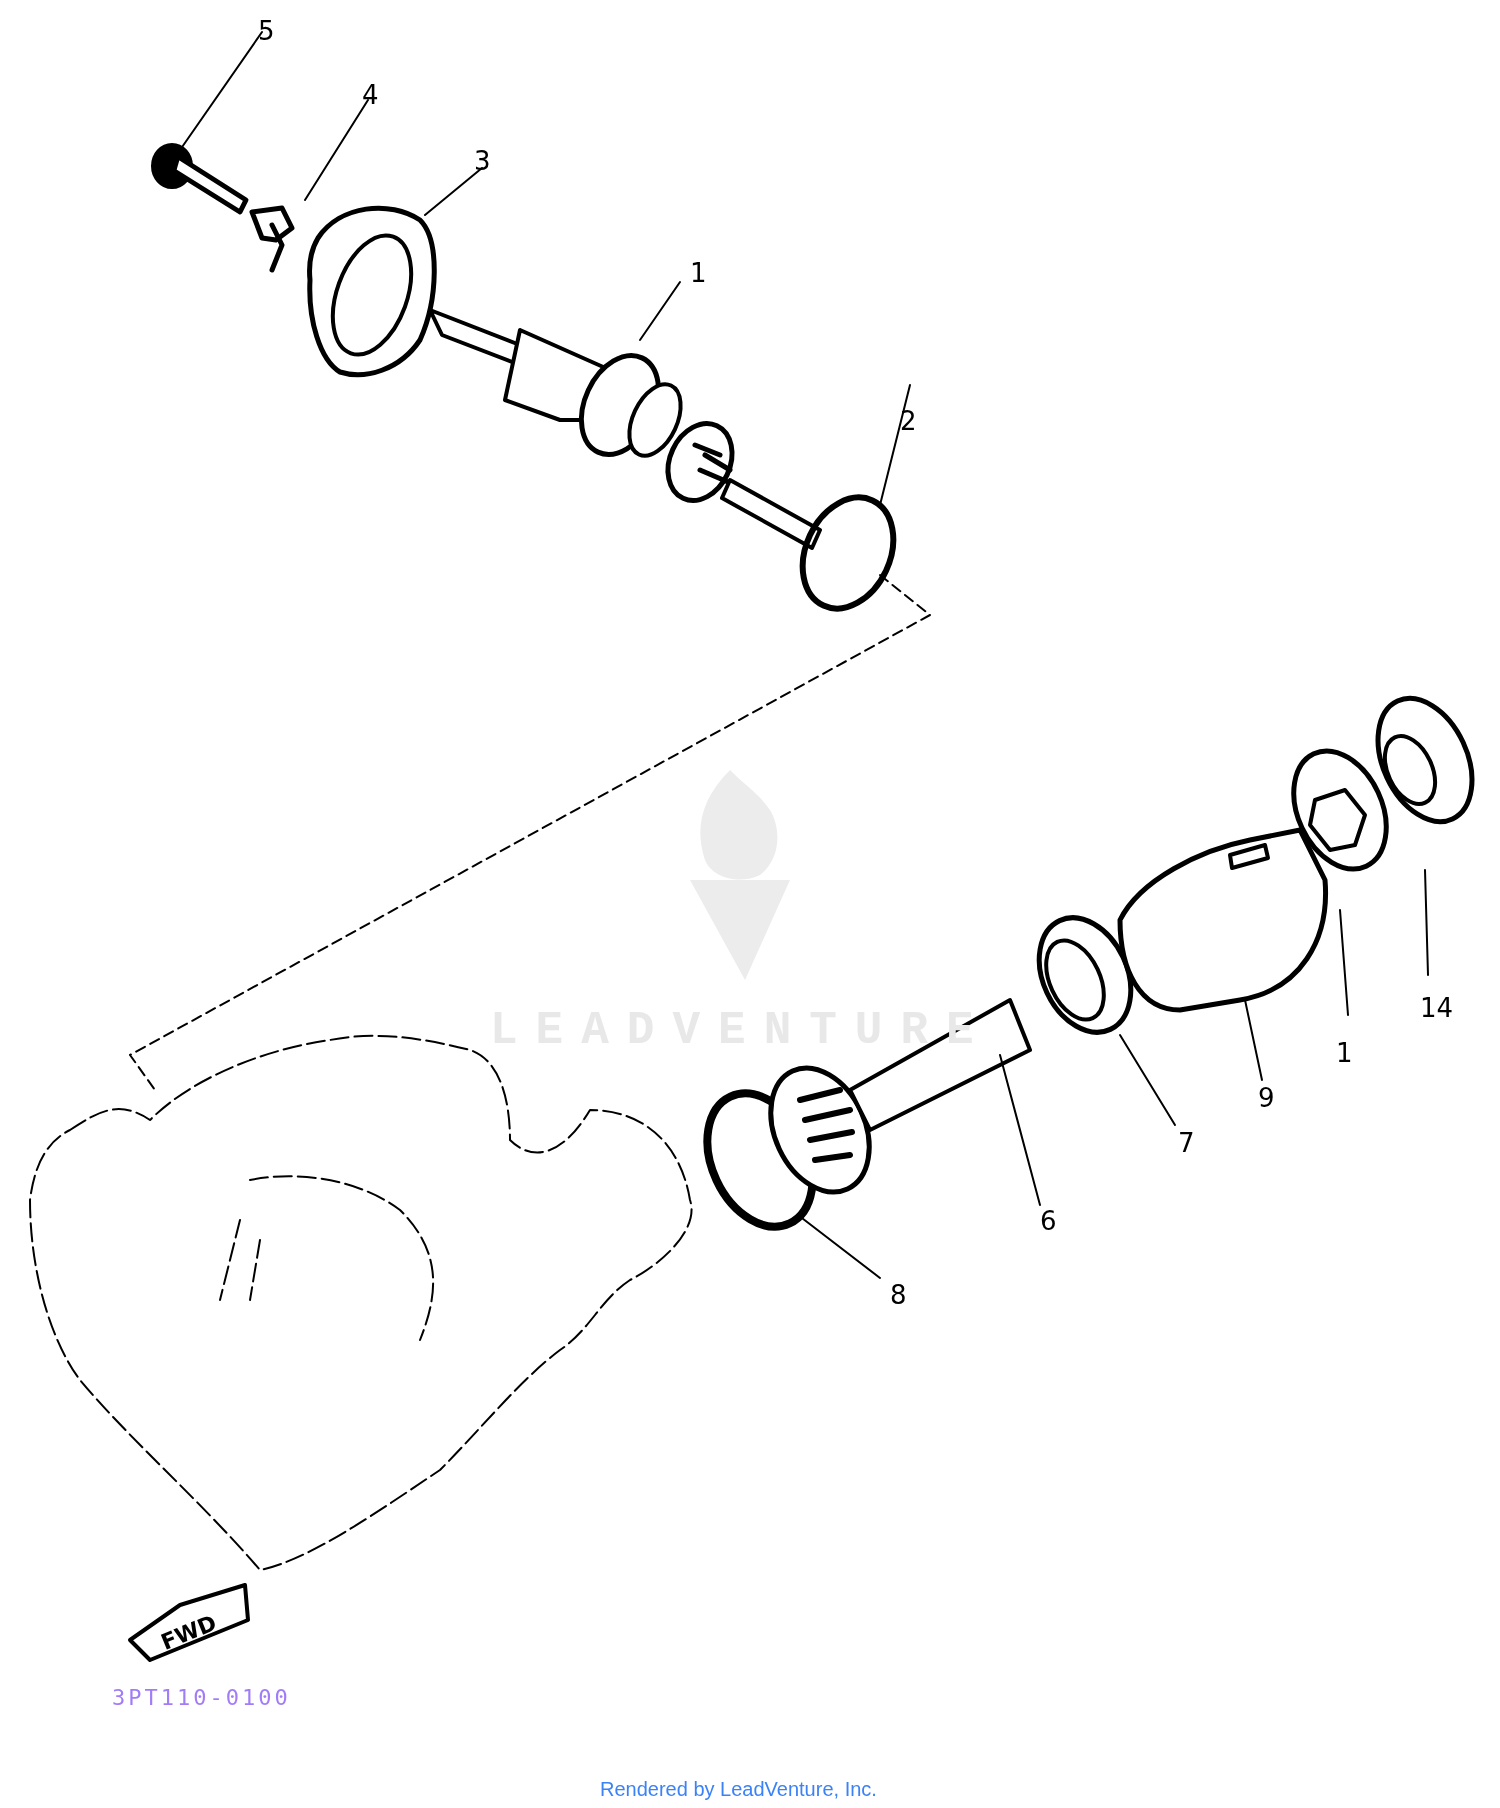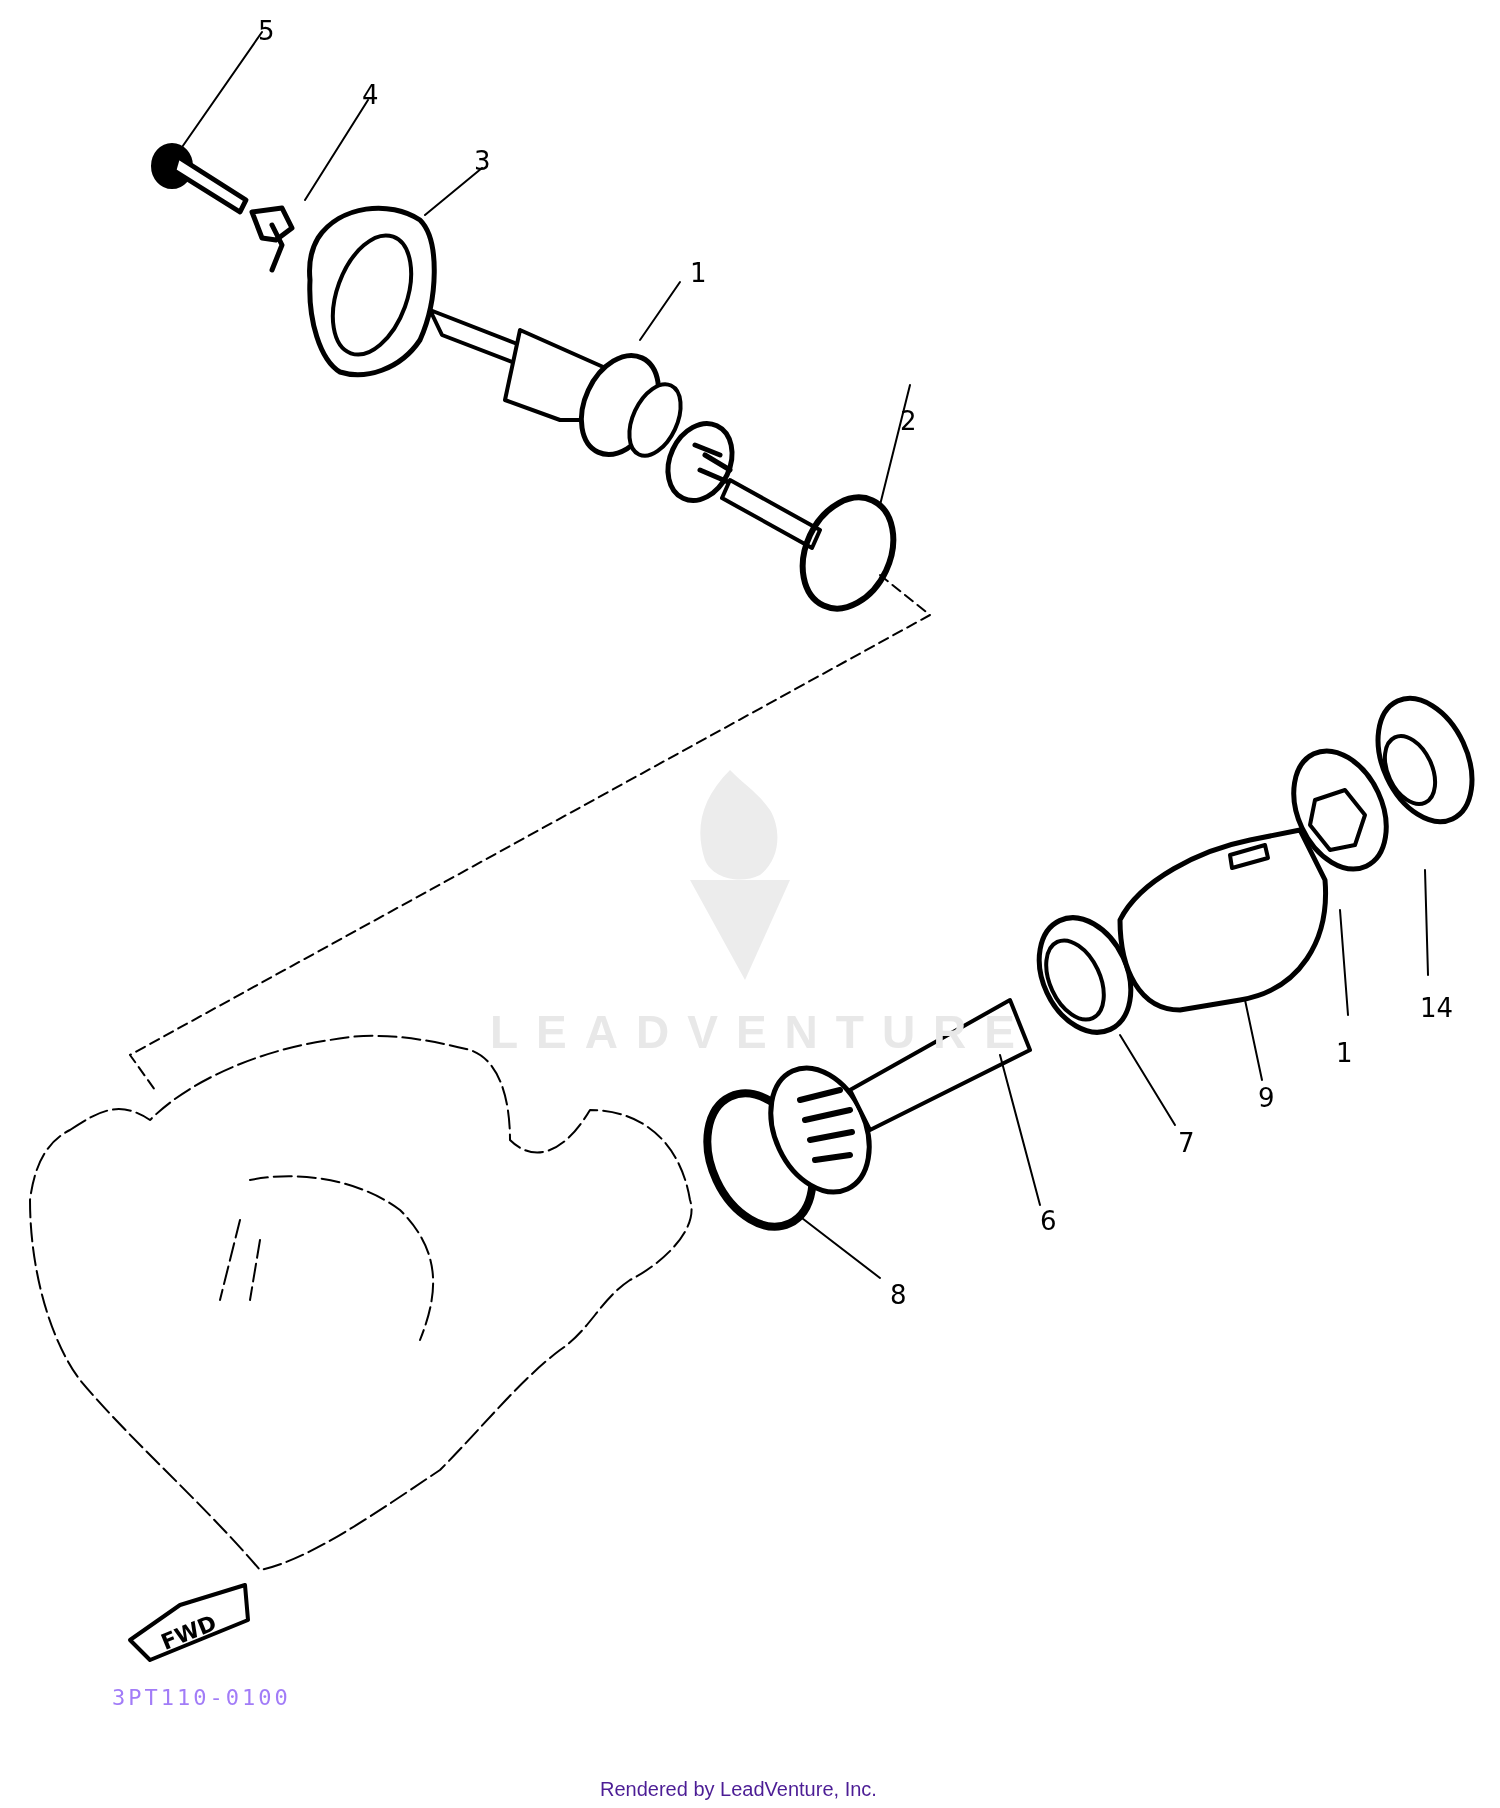--- a/index.html
+++ b/index.html
@@ -1,22 +1,22 @@
 <!DOCTYPE html>
 <html><head>
 <meta charset="utf-8">
 <style>
   html, body { margin:0; padding:0; background:#ffffff; }
   body { width:1500px; height:1808px; position:relative; overflow:hidden; font-family:"Liberation Sans", sans-serif; }
   #canvas { position:absolute; left:0; top:0; width:1500px; height:1808px; }
   .callout { position:absolute; font-family:"DejaVu Sans", sans-serif; font-size:26px; color:#000; font-weight:normal; line-height:1; }
   .drawing-code { position:absolute; left:112px; top:1685px; font-family:"DejaVu Sans Mono", monospace; font-size:22px; color:#8b5cf6; letter-spacing:3px; opacity:0.8; }
   .copyright { position:absolute; left:64px; top:1748px; font-family:"Liberation Sans", sans-serif; font-size:41px; color:#000; white-space:nowrap; }
-  .rendered-by { position:absolute; left:600px; top:1778px; font-family:"Liberation Sans", sans-serif; font-size:20px; color:#4c1d95; white-space:nowrap; }
-  .watermark-text { position:absolute; left:490px; top:1005px; font-family:Liberation Sans, sans-serif; font-size:46px; letter-spacing:18px; color:#e8e8e8; font-weight:bold; }
+  .rendered-by { position:absolute; left:600px; top:1778px; font-family:"Liberation Sans", sans-serif; font-size:20px; color:#3b82f6; white-space:nowrap; }
+  .watermark-text { position:absolute; left:490px; top:1005px; font-family:Liberation Mono, monospace; font-size:46px; letter-spacing:18px; color:#e8e8e8; font-weight:bold; }
   .fwd-label { position:absolute; left:160px; top:1620px; font-family:"DejaVu Sans", sans-serif; font-size:22px; font-weight:bold; transform:rotate(-22deg); color:#000; }
 </style>
 </head>
 <body>
 
 <div id="canvas">
   <svg width="1500" height="1808" viewBox="0 0 1500 1808" xmlns="http://www.w3.org/2000/svg" style="position:absolute;left:0;top:0">
 
     <g fill="#ececec">
       <path d="M730 770 C700 800 695 830 705 860 C712 878 740 885 760 875 C780 860 782 830 770 810 C760 795 745 785 730 770 Z"></path>

